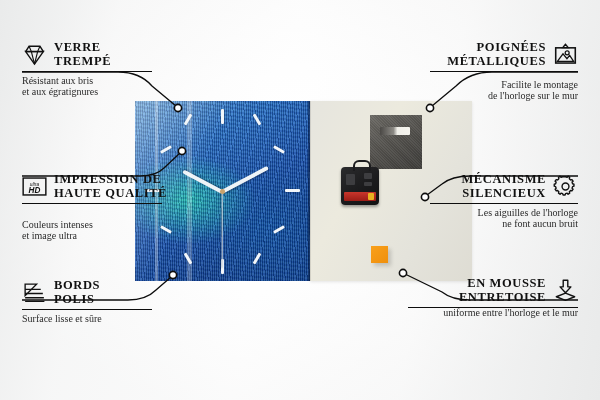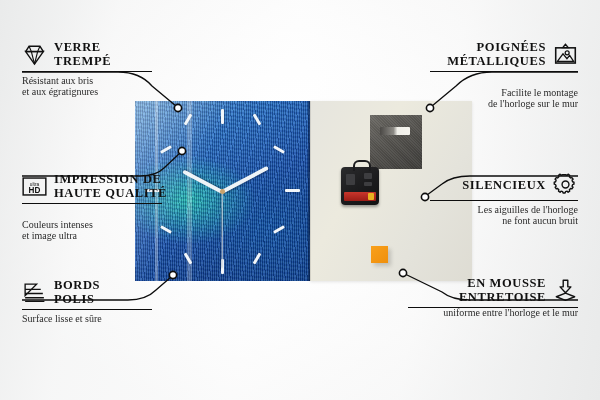--- a/index.html
+++ b/index.html
@@ -89,21 +89,21 @@
 
   
   .callout{position:absolute;}
   .ctitle{
     font-weight:bold;font-size:12.5px;letter-spacing:.6px;color:#111;
     line-height:14px;text-transform:uppercase;white-space:nowrap;
   }
   .csub{font-size:10px;color:#2a2a2a;line-height:10.6px;white-space:nowrap;font-family:"Liberation Serif",serif;}
   .rule{height:1px;background:#0d0d0d;}
   .head{display:flex;align-items:center;gap:7px;}
-  .ic{width:25px;height:25px;flex:0 0 25px;}
+  .ic{width:25px;height:25px;flex:0 0 25px;font-style:italic;}
   .ic svg{display:block;width:25px;height:25px;}
   .left .head{justify-content:flex-start;}
   .right .head{justify-content:flex-end;}
   .right .ctitle,.right .csub{text-align:right;}
   .lines{position:absolute;left:0;top:0;width:600px;height:400px;pointer-events:none;}
 </style>
 </head>
 <body>
 
 <div class="stage">
@@ -231,27 +231,28 @@
       <span class="ic">
         <svg viewBox="0 0 24 24">
           <path d="M12 2.2 L9.4 5.4 H14.6 Z" fill="none" stroke="#111" stroke-width="1.3"></path>
           <rect x="2.6" y="5.6" width="18.8" height="14.6" fill="none" stroke="#111" stroke-width="1.5"></rect>
           <path d="M4.2 18.6 L9.6 11.4 L13.4 16 L16 12.8 L19.8 18.6 Z" fill="none" stroke="#111" stroke-width="1.2"></path>
           <circle cx="13.6" cy="10.4" r="1.9" fill="none" stroke="#111" stroke-width="1.2"></circle>
         </svg>
       </span>
     </div>
     <div class="rule" style="width:148px;margin-top:3px;margin-left:auto;"></div>
-    <div class="csub" style="margin-top:16px;">Facilite le montage</div>
+    <div class="csub" style="margin-top:8px;">Facilite le montage</div>
     <div class="csub">de l'horloge sur le mur</div>
   </div>
 
   <div class="callout right" style="left:430px;top:172px;width:148px;">
     <div class="head">
       <div>
+        <div class="ctitle">MÉCANISME</div>
         <div class="ctitle">SILENCIEUX</div>
       </div>
       <span class="ic">
         <svg viewBox="0 0 24 24">
           <path d="M12 2.6l1.6.5.9-1.0 1.5 1.1-.3 1.3 1.2 1.2 1.3-.3 1.1 1.5-1.0.9.5 1.6 1.3.4v1.9l-1.3.4-.5 1.6 1.0.9-1.1 1.5-1.3-.3-1.2 1.2.3 1.3-1.5 1.1-.9-1.0-1.6.5-.4 1.3h-1.9l-.4-1.3-1.6-.5-.9 1.0-1.5-1.1.3-1.3-1.2-1.2-1.3.3-1.1-1.5 1.0-.9-.5-1.6-1.3-.4v-1.9l1.3-.4.5-1.6-1.0-.9 1.1-1.5 1.3.3 1.2-1.2-.3-1.3 1.5-1.1.9 1.0 1.6-.5z" fill="none" stroke="#111" stroke-width="1.35" stroke-linejoin="round"></path>
           <circle cx="12" cy="12" r="3.3" fill="none" stroke="#111" stroke-width="1.35"></circle>
         </svg>
       </span>
     </div>
     <div class="rule" style="width:148px;margin-top:3px;margin-left:auto;"></div>

